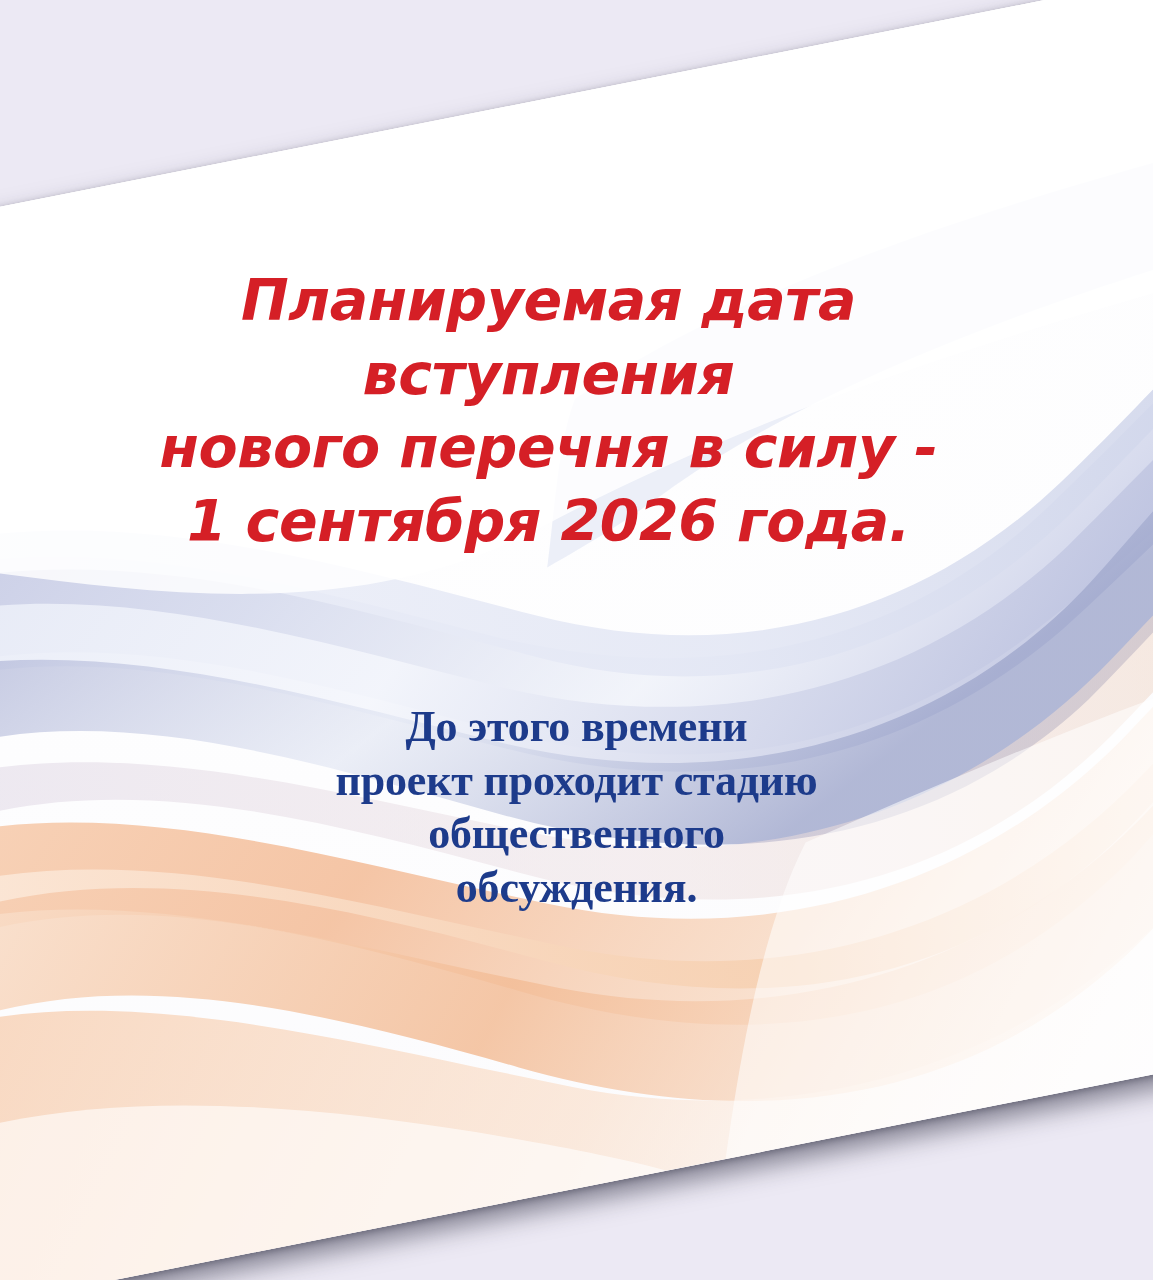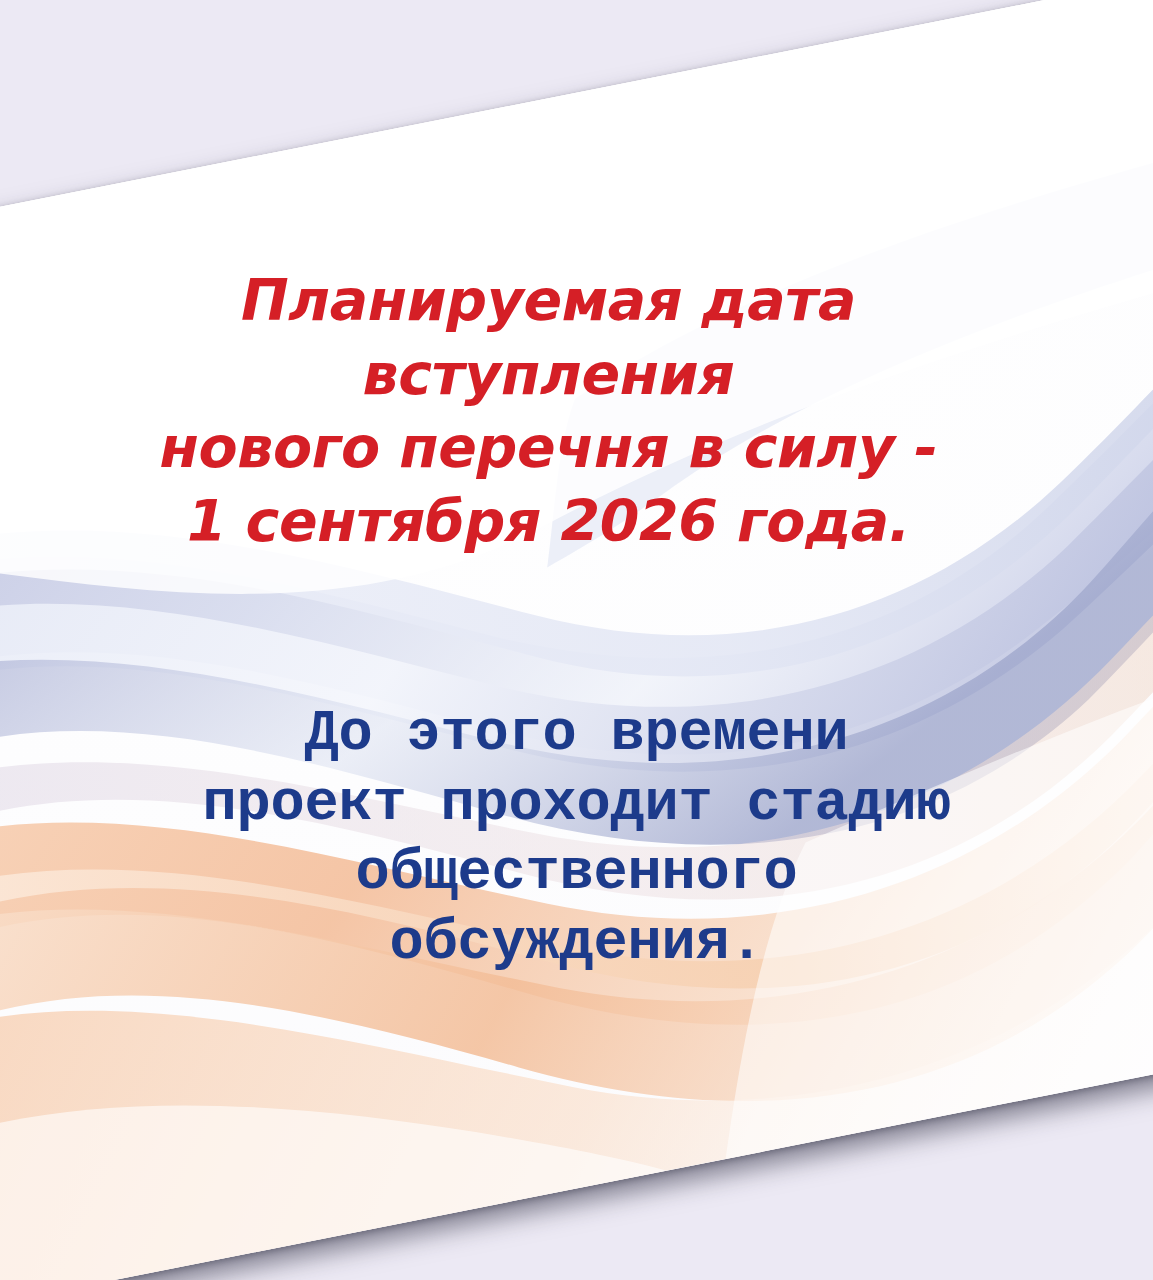--- a/index.html
+++ b/index.html
@@ -71,23 +71,23 @@
     white-space: pre-line;
   }
   #headline-block { top: 264px; }
 
   .subline {
     position: absolute;
     left: 0;
     width: 1153px;
     text-align: center;
     color: #1d3b8b;
-    font-family: Liberation Mono, monospace;
+    font-family: Liberation Serif, serif;
     font-weight: bold;
-    font-size: 57px;
+    font-size: 44px;
     line-height: 1.22;
     letter-spacing: -0.2px;
     white-space: pre-line;
   }
   #subline-block { top: 700px; }
 </style>
 </head>
 <body>
 
 <div id="stage">

